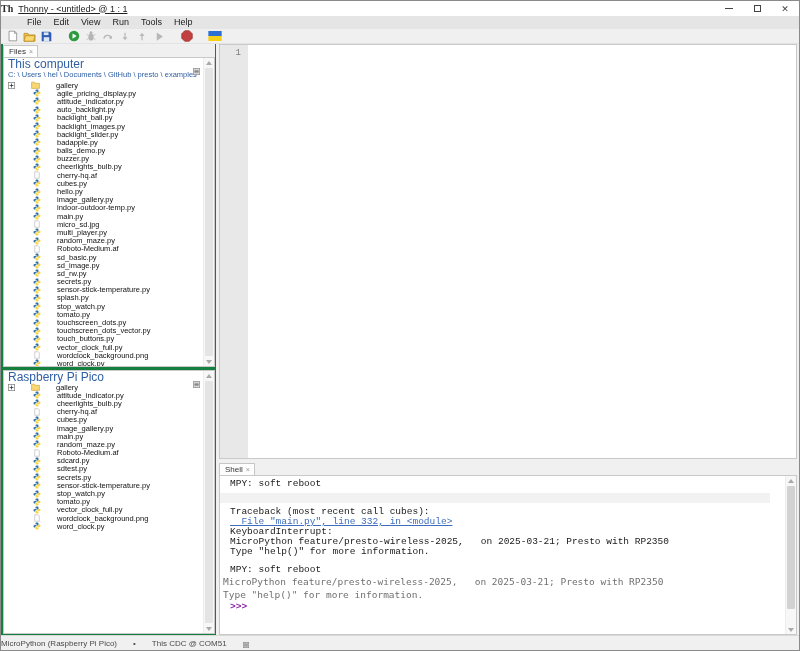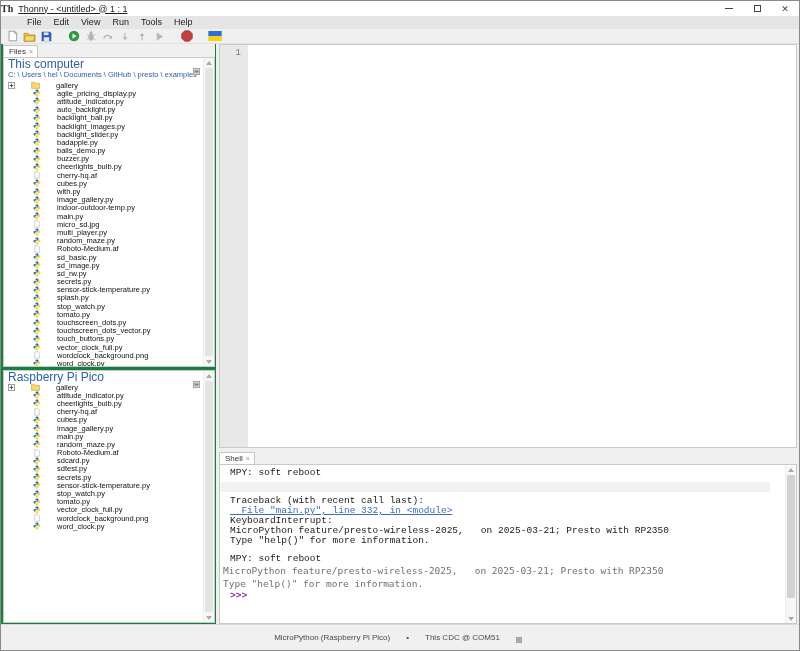--- a/index.html
+++ b/index.html
@@ -66,22 +66,22 @@
   
   .shell { height:160px; flex:0 0 auto; background:#ffffff; border:1px solid #c9c9c9; position:relative; overflow:hidden; }
   .shell-content { padding:3px 14px 0 0; }
   .sline { font-family:"Liberation Mono", monospace; font-size:9.5px; line-height:10px; color:#1a1a1a; white-space:pre; padding-left:10px; }
   .sline.blank { height:8px; }
   .sline.link { color:#3d6cc0; text-decoration:underline; }
   .sline.welcome { font-family:"DejaVu Sans Mono", monospace; font-size:9.5px; line-height:13px; color:#707070; padding-left:3px; }
   .sline.prompt { color:#8e24aa; font-weight:bold; line-height:11px; }
   .block-gap { height:10px; background:#f2f2f2; margin:4px 12px 4px 0; }
   
-  .statusbar { height:26px; flex:0 0 auto; background:#f0f0f0; border-top:1px solid #d8d8d8;
-               display:flex; align-items:center; justify-content:center; padding-right:4px; gap:16px; }
+  .statusbar { height:15px; flex:0 0 auto; background:#f0f0f0; border-top:1px solid #d8d8d8;
+               display:flex; align-items:center; justify-content:flex-start; padding-right:4px; gap:16px; }
   .status-text { font-size:8px; color:#4a4a4a; white-space:nowrap; }
 </style>
 </head>
 <body>
 
 <div id="win">
 
   <div class="titlebar">
     <span class="thonny-logo">Th</span>
     <span class="title-text">Thonny  -  &lt;untitled&gt;  @  1 : 1</span>
@@ -357,21 +357,21 @@
               <span class="lbl">cubes.py</span>
             </div>
             <div class="tree-row">
               <span class="tree-indent"></span>
               <span>
                 <svg width="8" height="8" viewBox="0 0 16 16">
                   <path fill="#3672a4" d="M8 1C6 1 5 1.8 5 3v2h3.2v.8H3.5C2 5.8 1 6.9 1 8.4 1 9.9 2 11 3.5 11H5V9.3C5 7.9 6.1 7 7.5 7H11V3c0-1.2-1-2-3-2z"></path>
                   <path fill="#ffd43b" d="M8 15c2 0 3-.8 3-2v-2H7.8v-.8h4.7c1.5 0 2.5-1.1 2.5-2.6S14 5 12.5 5H11v1.7C11 8.1 9.9 9 8.5 9H5v4c0 1.2 1 2 3 2z"></path>
                 </svg>
               </span>
-              <span class="lbl">with.py</span>
+              <span class="lbl">hello.py</span>
             </div>
             <div class="tree-row">
               <span class="tree-indent"></span>
               <span>
                 <svg width="8" height="8" viewBox="0 0 16 16">
                   <path fill="#3672a4" d="M8 1C6 1 5 1.8 5 3v2h3.2v.8H3.5C2 5.8 1 6.9 1 8.4 1 9.9 2 11 3.5 11H5V9.3C5 7.9 6.1 7 7.5 7H11V3c0-1.2-1-2-3-2z"></path>
                   <path fill="#ffd43b" d="M8 15c2 0 3-.8 3-2v-2H7.8v-.8h4.7c1.5 0 2.5-1.1 2.5-2.6S14 5 12.5 5H11v1.7C11 8.1 9.9 9 8.5 9H5v4c0 1.2 1 2 3 2z"></path>
                 </svg>
               </span>
               <span class="lbl">image_gallery.py</span>
@@ -809,21 +809,21 @@
         <div class="tab">
           <span>Shell</span>
           <span class="tab-close">×</span>
         </div>
       </div>
 
       <div class="shell">
         <div class="shell-content" id="shell-content">
             <div class="sline stdout">MPY: soft reboot</div>
             <div class="block-gap"></div>
-            <div class="sline stdout">Traceback (with recent call last):</div>
+            <div class="sline stdout">Traceback (most recent call cubes):</div>
             <div class="sline link">  File "main.py", line 332, in &lt;module&gt;</div>
             <div class="sline stdout">KeyboardInterrupt:</div>
             <div class="sline stdout">MicroPython feature/presto-wireless-2025,   on 2025-03-21; Presto with RP2350</div>
             <div class="sline stdout">Type "help()" for more information.</div>
             <div class="sline blank"></div>
             <div class="sline stdout">MPY: soft reboot</div>
             <div class="sline welcome">MicroPython feature/presto-wireless-2025,   on 2025-03-21; Presto with RP2350</div>
             <div class="sline welcome">Type "help()" for more information.</div>
             <div class="sline prompt">&gt;&gt;&gt;</div>
           </div>

